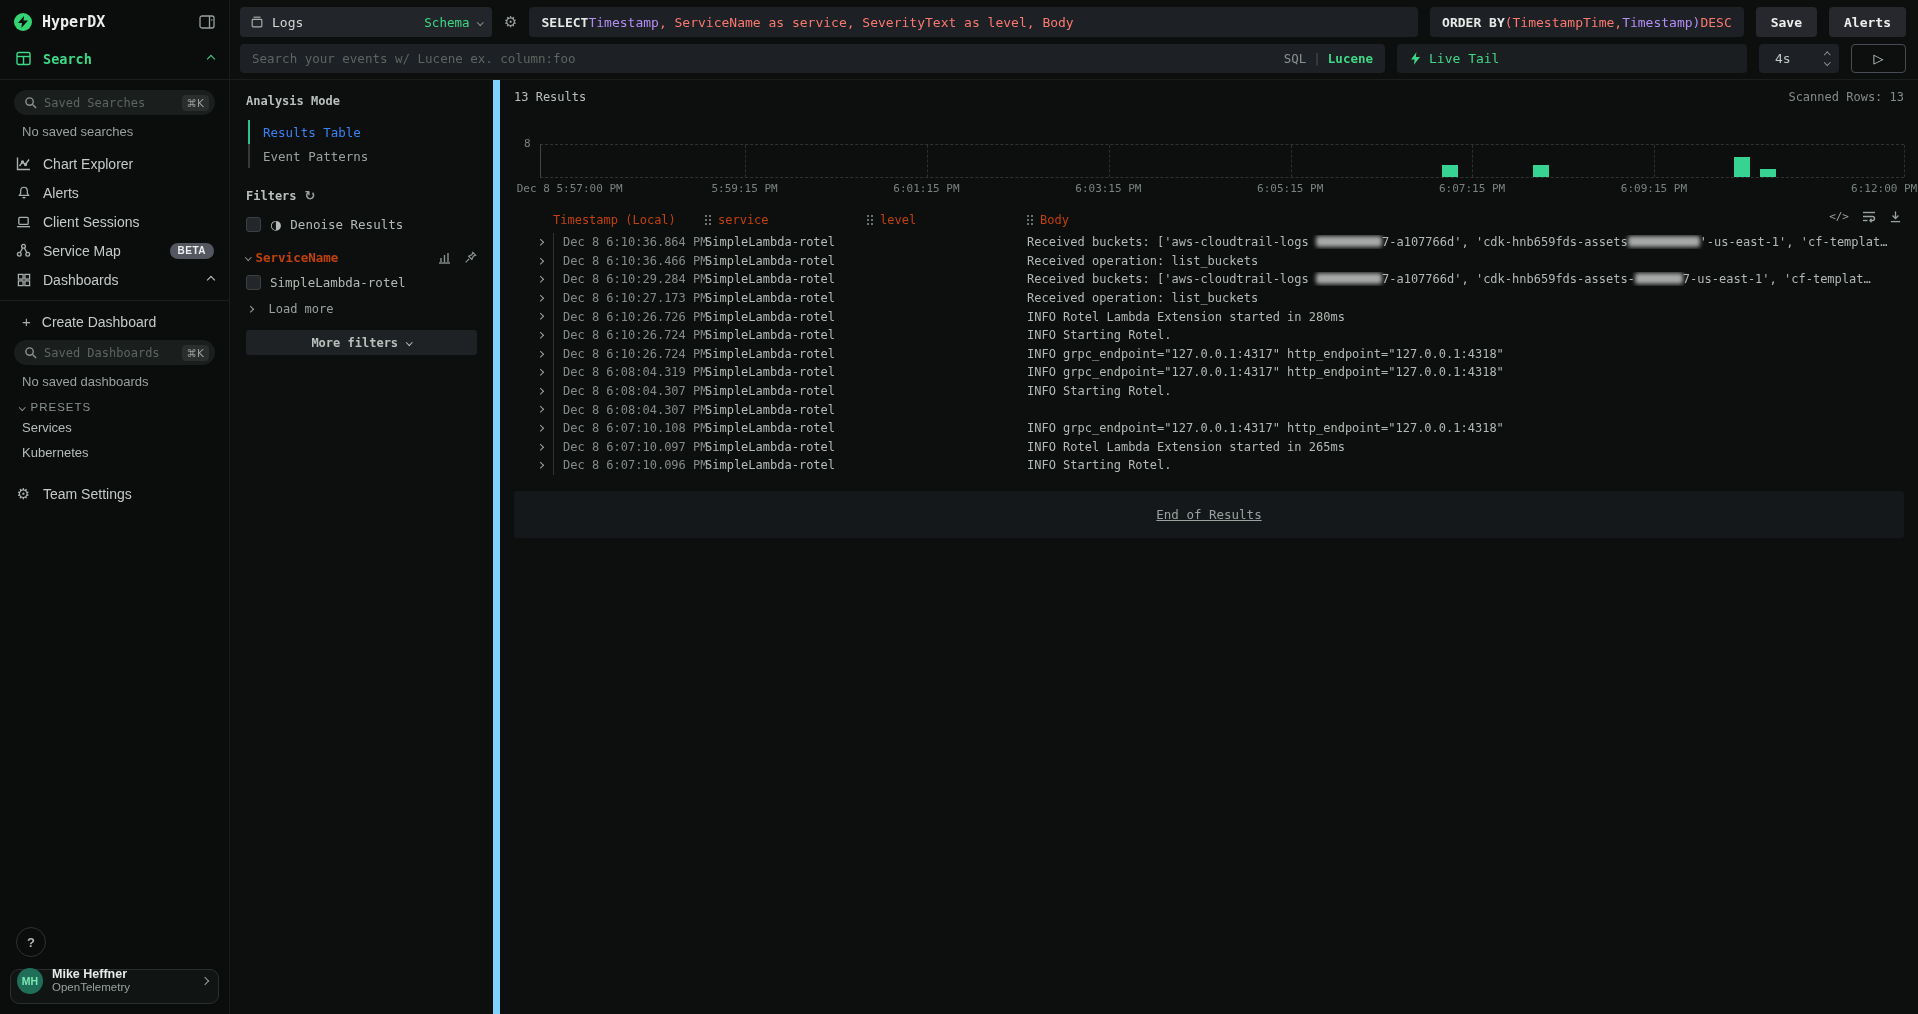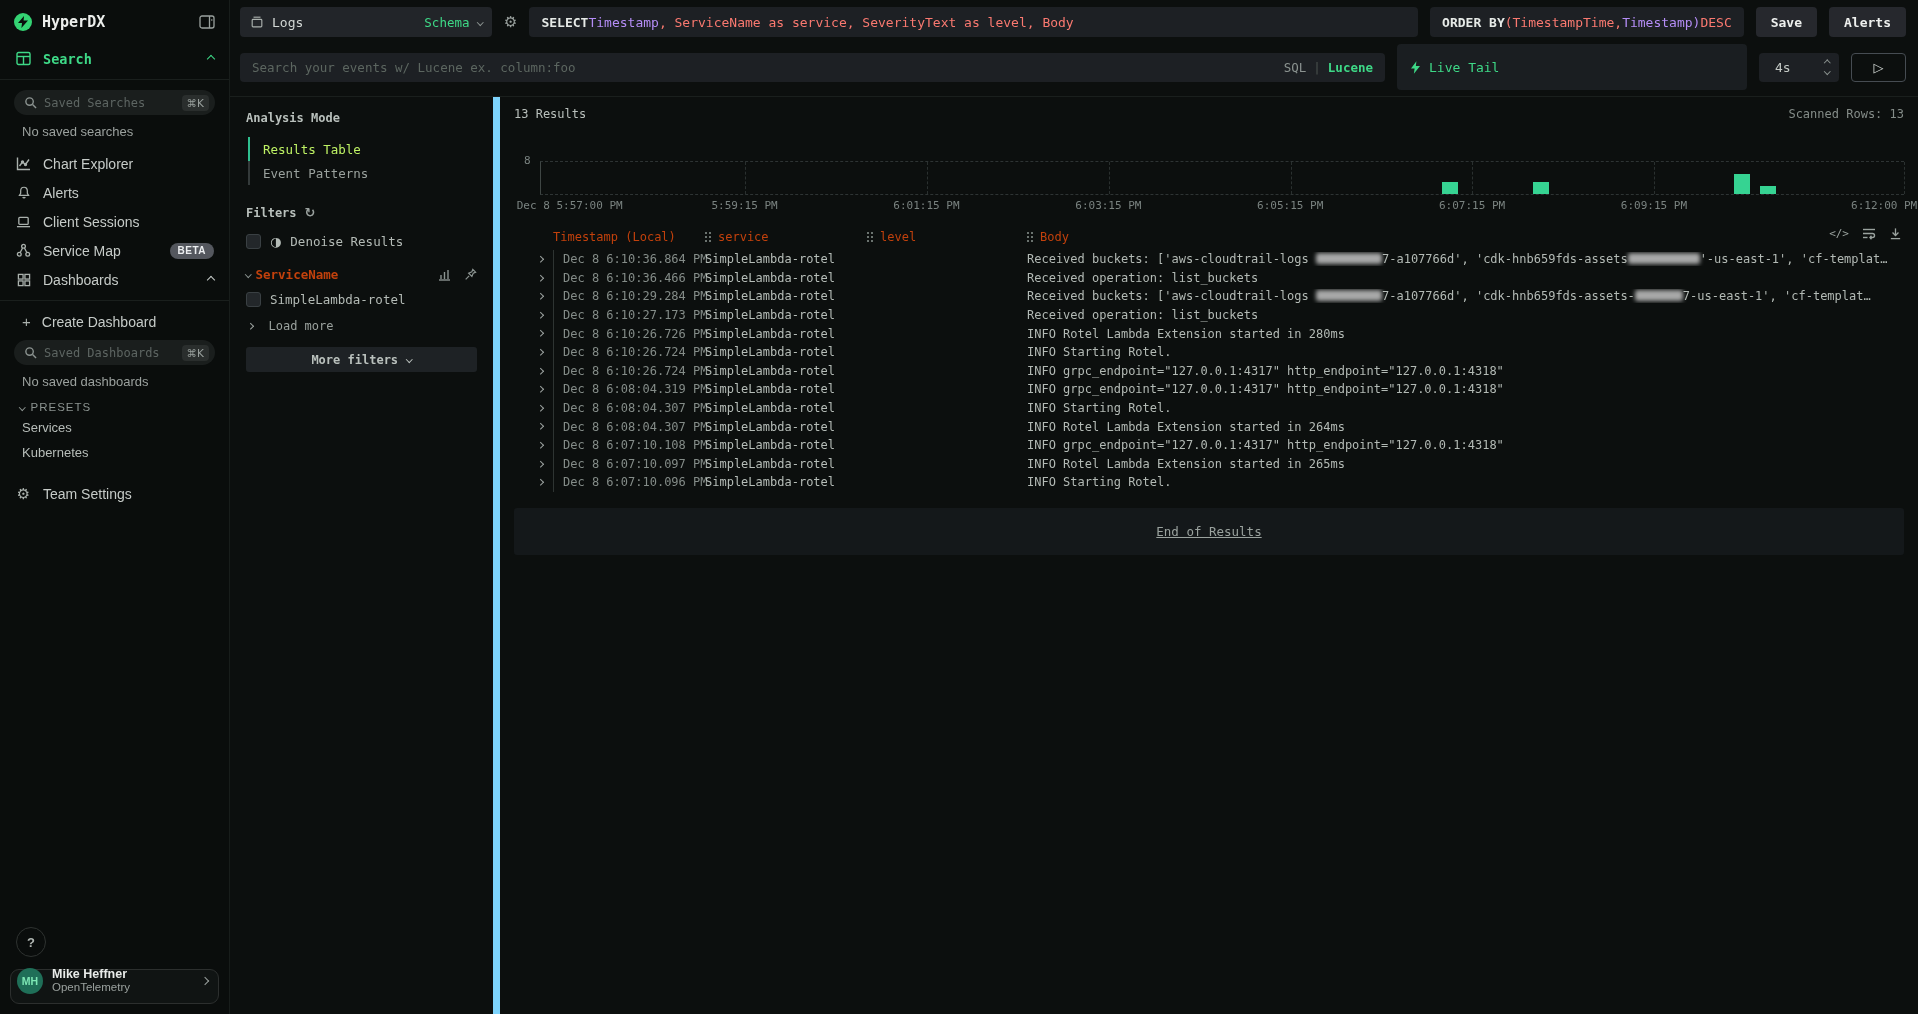--- a/index.html
+++ b/index.html
@@ -76,38 +76,38 @@
     align-items:center; color:#eef0ee; font-weight:bold; font-size:13px; cursor:pointer; }
   .search-bar { flex:1; background:#1d2024; border-radius:4px; height:29px; display:flex;
     align-items:center; padding:0 12px; gap:8px; }
   .search-bar input { flex:1; background:transparent; border:0; outline:0; color:#c3c9c5;
     font-family:"DejaVu Sans Mono", monospace; font-size:12.5px; }
   .search-bar input::placeholder { color:#5c6660; }
   .lang-toggle { display:flex; gap:7px; font-size:12.5px; align-items:center; }
   .lang-sql { color:#8b9390; cursor:pointer; }
   .lang-div { color:#4a524e; }
   .lang-lucene { color:#3ed987; font-weight:bold; cursor:pointer; }
-  .livetail-chip { width:350px; background:#1a1e21; border-radius:4px; height:46px; display:flex;
+  .livetail-chip { width:350px; background:#1a1e21; border-radius:4px; height:29px; display:flex;
     align-items:center; gap:9px; padding:0 14px; color:#3ed987; font-size:13px; cursor:pointer; }
   .interval-chip { width:80px; background:#1d2024; border-radius:4px; height:29px; display:flex;
     align-items:center; padding:0 10px 0 16px; color:#c3c9c5; font-size:13px; cursor:pointer; }
   .interval-chip .stack { margin-left:auto; display:flex; flex-direction:column; gap:3px; color:#8b9390; }
   .play-btn { width:55px; height:29px; border:1px solid #464c52; border-radius:4px; display:flex;
     align-items:center; justify-content:center; color:#d6dcd9; font-family:"DejaVu Sans", sans-serif;
     font-size:13px; cursor:pointer; }
 
   .content { flex:1; display:flex; min-height:0; }
 
   
   .filter-panel { width:270px; min-width:270px; border-right:7px solid #7dd3fc; padding:14px 16px; }
   .fp-label { font-size:12px; font-weight:bold; color:#b9c0bc; display:flex; align-items:center; gap:8px; }
   .mode-list { margin:12px 0 0 2px; border-left:2px solid #343a3a; }
   .mode-item { height:24px; display:flex; align-items:center; padding-left:13px; font-size:12.5px;
     color:#9aa19d; cursor:pointer; position:relative; }
-  .mode-item.active { color:#bef264; }
+  .mode-item.active { color:#3b82f6; }
   .mode-item.active::before { content:""; position:absolute; left:-2px; top:0; bottom:0; width:2px; background:#2fbf8f; }
   .refresh-ico { font-family:"DejaVu Sans", sans-serif; color:#9aa19e; font-size:13px; }
   .filters-block { margin-top:20px; }
   .cb { width:15px; height:15px; border-radius:3px; background:#23272a; border:1px solid #3a4043; flex:none; cursor:pointer; }
   .f-row { display:flex; align-items:center; gap:9px; margin-top:14px; font-size:12.5px; color:#b4bbb6; }
   .denoise-ico { color:#b4bbb6; font-family:"DejaVu Sans", sans-serif; font-size:13px; }
   .group-head { display:flex; align-items:center; gap:5px; margin-top:18px; font-size:12.5px;
     font-weight:bold; color:#c2410c; }
   .group-head .grow { flex:1; }
   .group-head svg { color:#8b9390; cursor:pointer; }
@@ -571,21 +571,20 @@
                 <div></div>
                 <div class="c-body"><span>INFO Starting Rotel.</span></div>
               </div>
               <div class="trow">
                 <div class="c-exp">
                   <span class="chev right sm"></span>
                 </div>
                 <div class="c-ts">Dec 8 6:08:04.307 PM</div>
                 <div class="c-svc">SimpleLambda-rotel</div>
                 <div></div>
-                <div class="c-body"><span>INFO Rotel Lambda Extension started in 264ms</span></div>
               </div>
               <div class="trow">
                 <div class="c-exp">
                   <span class="chev right sm"></span>
                 </div>
                 <div class="c-ts">Dec 8 6:07:10.108 PM</div>
                 <div class="c-svc">SimpleLambda-rotel</div>
                 <div></div>
                 <div class="c-body"><span>INFO grpc_endpoint="127.0.0.1:4317" http_endpoint="127.0.0.1:4318"</span></div>
               </div>

